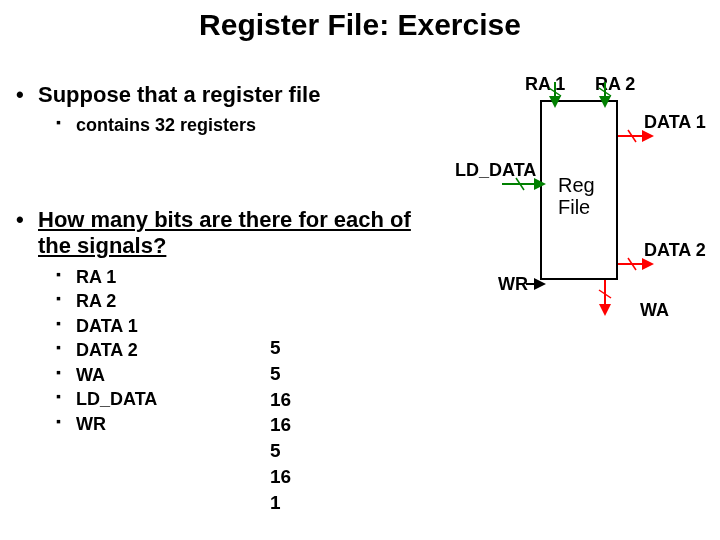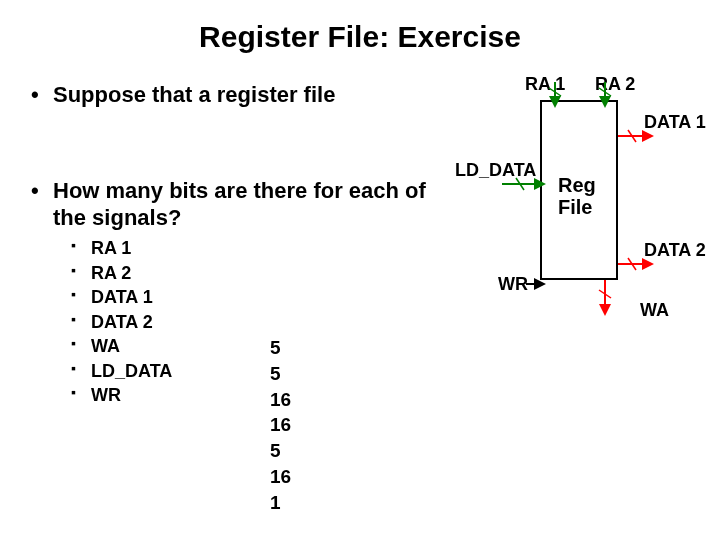--- a/index.html
+++ b/index.html
@@ -19,26 +19,25 @@
     box-sizing: border-box;
   }
   .title {
     position: absolute;
     top: 8px;
     left: 0;
     width: 720px;
     text-align: center;
     font-size: 30px;
     font-weight: bold;
-    margin-top: 12px;
   }
   .content {
     position: absolute;
     top: 70px;
-    left: 31px;
+    left: 16px;
     width: 430px;
   }
   .lvl1 {
     font-size: 22px;
     font-weight: bold;
     margin: 12px 0 6px 0;
     padding-left: 22px;
     position: relative;
     line-height: 1.2;
   }
@@ -96,42 +95,43 @@
     position: absolute;
     font-size: 18px;
     font-weight: bold;
     white-space: nowrap;
   }
   .reglabel {
     position: absolute;
     top: 174px;
     left: 558px;
     font-size: 20px;
-    font-weight: bold;
+    font-weight: normal;
     line-height: 1.1;
   }
 
   
   .arrow {
     position: absolute;
     pointer-events: none;
   }
 
   svg { display:block; }
 </style>
 </head>
 <body>
 
 <div class="slide">
   <div class="title">Register File: Exercise</div>
 
   <div class="content">
     <div class="lvl1">Suppose that a register file</div>
-
-    <div class="lvl1" style="margin-top:70px;">How many bits are there for each of the signals?</div>
+    <div class="lvl2">contains 32 registers</div>
+
+    <div class="lvl1" style="margin-top:70px;text-decoration:underline;">How many bits are there for each of the signals?</div>
     <div class="lvl2">RA 1</div>
     <div class="lvl2">RA 2</div>
     <div class="lvl2">DATA 1</div>
     <div class="lvl2">DATA 2</div>
     <div class="lvl2">WA</div>
     <div class="lvl2">LD_DATA</div>
     <div class="lvl2">WR</div>
   </div>
 
   <div class="answers">

